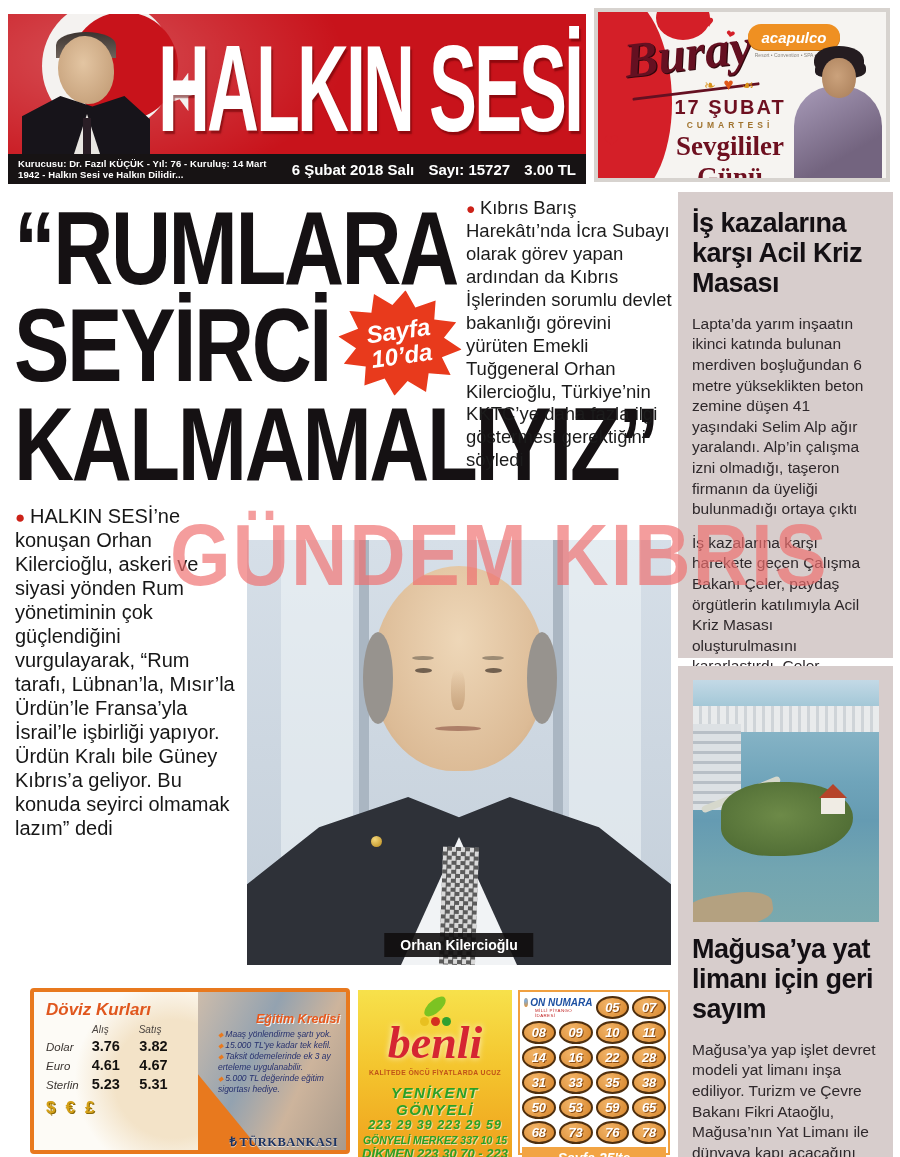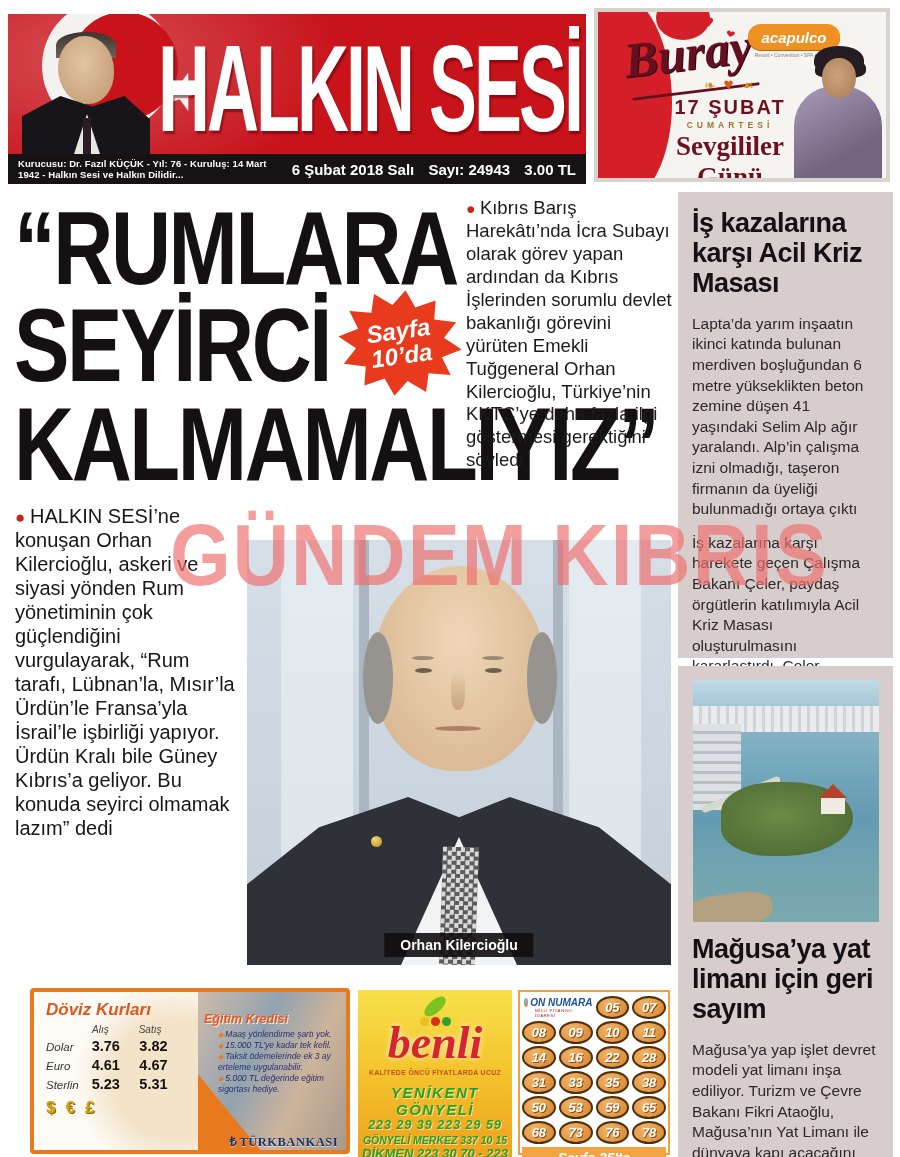--- a/index.html
+++ b/index.html
@@ -157,21 +157,21 @@
   .dv-head{display:flex;margin:4px 0 2px 46px;font-size:10px;font-style:italic;color:#4a4440;gap:30px;}
   .dv-row{display:flex;align-items:baseline;margin:3px 0;}
   .dv-name{width:46px;font-style:italic;font-size:11.5px;color:#3a3430;}
   .dv-val{width:48px;font-weight:bold;font-size:14.5px;color:#141210;}
   .coins{margin-top:6px;font-weight:bold;font-size:17px;color:#d4a017;letter-spacing:10px;
     text-shadow:1px 1px 0 #8a6808;}
   .bankimg{flex:1;position:relative;overflow:hidden;
     background:linear-gradient(115deg,#cdbcab 0%,#93a2b0 38%,#cdb49c 66%,#a89a8c 100%);}
   .bankimg::before{content:"";position:absolute;left:0;bottom:0;width:100%;height:100%;
     background:#e8791e;clip-path:polygon(0 100%,42% 100%,0 52%);}
-  .ek-title{margin:20px 6px 3px;text-align:left;color:#e8581c;font-weight:bold;font-style:italic;
+  .ek-title{margin:20px 6px 3px;text-align:right;color:#e8581c;font-weight:bold;font-style:italic;
     font-size:12.5px;text-shadow:1px 1px 0 rgba(255,255,255,.8);}
   .ek-list{margin:0 4px 0 20px;padding:0;list-style:none;color:#27316e;font-style:italic;
     font-size:8.5px;line-height:1.3;}
   .ek-list li::before{content:"◆ ";color:#e8791e;font-size:7px;}
   .tbank{position:absolute;right:8px;bottom:0;color:#1c3260;font-family:"Liberation Serif",serif;
     font-weight:bold;font-size:12.5px;letter-spacing:.5px;text-shadow:0 1px 0 rgba(255,255,255,.6);}
   .tbank .tl{color:#1c3260;font-size:13px;margin-right:2px;}
 
   .benli{left:358px;top:990px;width:154px;height:172px;box-sizing:border-box;text-align:center;
     background:linear-gradient(180deg,#f7e14b 0%,#f4c52e 45%,#ef9f1c 100%);overflow:hidden;}
@@ -221,21 +221,21 @@
         <div class="suit"></div>
         <div class="shirt"></div>
         <div class="tie"></div>
       </div>
       <div class="mast-title">HALKIN SESİ</div>
     </div>
     <div class="mast-strip">
       <span class="founder">Kurucusu: Dr. Fazıl KÜÇÜK - Yıl: 76 - Kuruluş: 14 Mart 1942 - Halkın Sesi ve Halkın Dilidir...</span>
       <span class="dateline">
         <span>6 Şubat 2018 Salı</span>
-        <span>Sayı: 24943</span>
+        <span>Sayı: 15727</span>
         <span>3.00 TL</span>
       </span>
     </div>
   </div>
 
   <div class="a buray">
     <div class="blob1"></div>
     <div class="blob2"></div>
     <span class="heart h1">❤</span>
     <span class="heart h2">❤</span>

